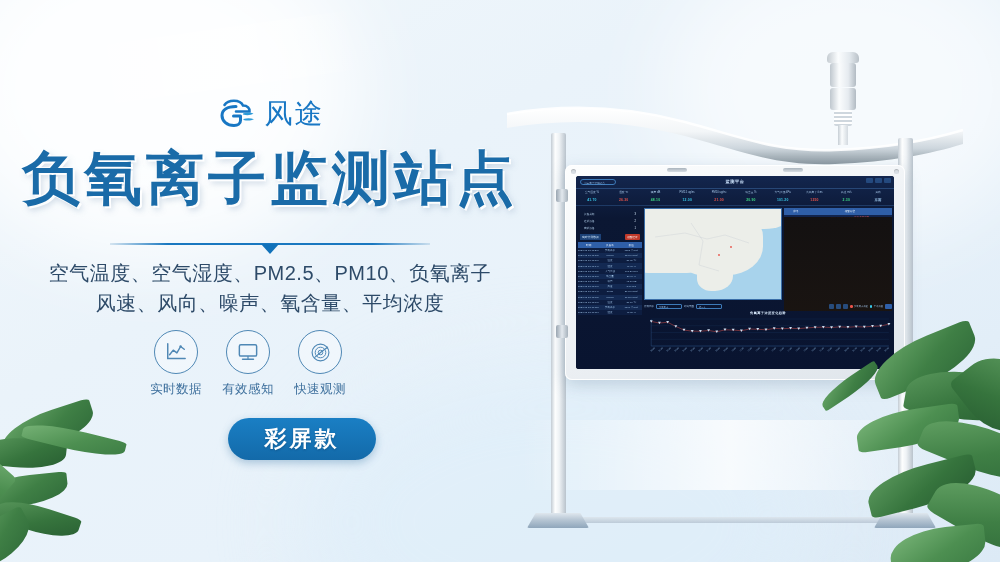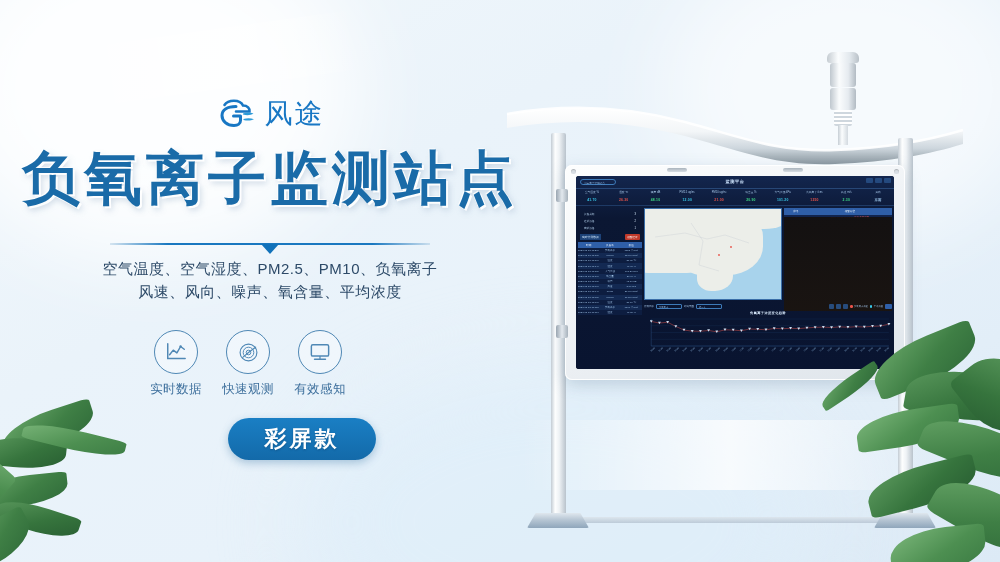--- a/index.html
+++ b/index.html
@@ -33,21 +33,21 @@
                  3px 4px 6px rgba(120,150,180,.35); }
 
   .divider { position:absolute; left:110px; width:320px; top:240px; height:14px; }
   .divider .dline { position:absolute; left:0; right:0; top:3px; height:2px;
                     background:linear-gradient(90deg,rgba(26,107,168,.15),#1a78c0 18%,#1a78c0 82%,rgba(26,107,168,.15)); }
   .divider .dtri { position:absolute; left:50%; top:4px; transform:translateX(-50%);
                    width:0; height:0; border-left:9px solid transparent; border-right:9px solid transparent;
                    border-top:10px solid #1272ba; }
 
   .sub-lines { position:absolute; left:0; right:0; top:258px; text-align:center; }
-  .sub-lines .sline { font-size:15px; color:#2d4a68; letter-spacing:.5px; line-height:1.52;
+  .sub-lines .sline { font-size:20px; color:#2d4a68; letter-spacing:.5px; line-height:1.52;
                       font-weight:500; }
 
   
   .features { position:absolute; left:140px; top:330px; width:330px;
               display:flex; justify-content:flex-start; }
   .feat { width:72px; text-align:center; }
   .feat-circle { width:44px; height:44px; margin:0 auto 7px; border-radius:50%;
                  border:1.6px solid #4f88b5; display:flex; align-items:center; justify-content:center;
                  background:rgba(255,255,255,.35); }
   .feat-label { font-size:12.5px; color:#3d6f9c; letter-spacing:.4px; }
@@ -225,40 +225,40 @@
           <path d="M4 3 L4 19 L23 19" fill="none" stroke="#4f88b5" stroke-width="1.6" stroke-linecap="round"></path>
           <polyline points="6,15 10,10 14,13 18,6 22,9" fill="none" stroke="#4f88b5" stroke-width="1.6" stroke-linecap="round" stroke-linejoin="round"></polyline>
           <circle cx="18" cy="6" r="1.3" fill="#4f88b5"></circle>
         </svg>
       </div>
       <div class="feat-label">实时数据</div>
     </div>
 
     <div class="feat">
       <div class="feat-circle">
+        <svg viewBox="0 0 26 22" width="24" height="20">
+          <rect x="3.5" y="3" width="19" height="12.5" rx="1.6" fill="none" stroke="#4f88b5" stroke-width="1.6"></rect>
+          <line x1="7" y1="19" x2="19" y2="19" stroke="#4f88b5" stroke-width="1.6" stroke-linecap="round"></line>
+          <line x1="13" y1="15.5" x2="13" y2="19" stroke="#4f88b5" stroke-width="1.3"></line>
+        </svg>
+      </div>
+      <div class="feat-label">有效感知</div>
+    </div>
+
+    <div class="feat">
+      <div class="feat-circle">
         <svg viewBox="0 0 26 26" width="23" height="23">
           <circle cx="13" cy="13" r="9.5" fill="none" stroke="#4f88b5" stroke-width="1.3"></circle>
           <circle cx="13" cy="13" r="6" fill="none" stroke="#4f88b5" stroke-width="1.1"></circle>
           <circle cx="13" cy="13" r="2.6" fill="none" stroke="#4f88b5" stroke-width="1.1"></circle>
           <path d="M13 13 L21 7" stroke="#4f88b5" stroke-width="1.4" stroke-linecap="round"></path>
           <path d="M13 13 L6.5 18.5" stroke="#4f88b5" stroke-width="1.2" stroke-linecap="round"></path>
         </svg>
       </div>
       <div class="feat-label">快速观测</div>
-    </div>
-
-    <div class="feat">
-      <div class="feat-circle">
-        <svg viewBox="0 0 26 22" width="24" height="20">
-          <rect x="3.5" y="3" width="19" height="12.5" rx="1.6" fill="none" stroke="#4f88b5" stroke-width="1.6"></rect>
-          <line x1="7" y1="19" x2="19" y2="19" stroke="#4f88b5" stroke-width="1.6" stroke-linecap="round"></line>
-          <line x1="13" y1="15.5" x2="13" y2="19" stroke="#4f88b5" stroke-width="1.3"></line>
-        </svg>
-      </div>
-      <div class="feat-label">有效感知</div>
     </div>
 
 
   </div>
 
   <div class="cta">
     <span>彩屏款</span>
   </div>
 </div>
 

